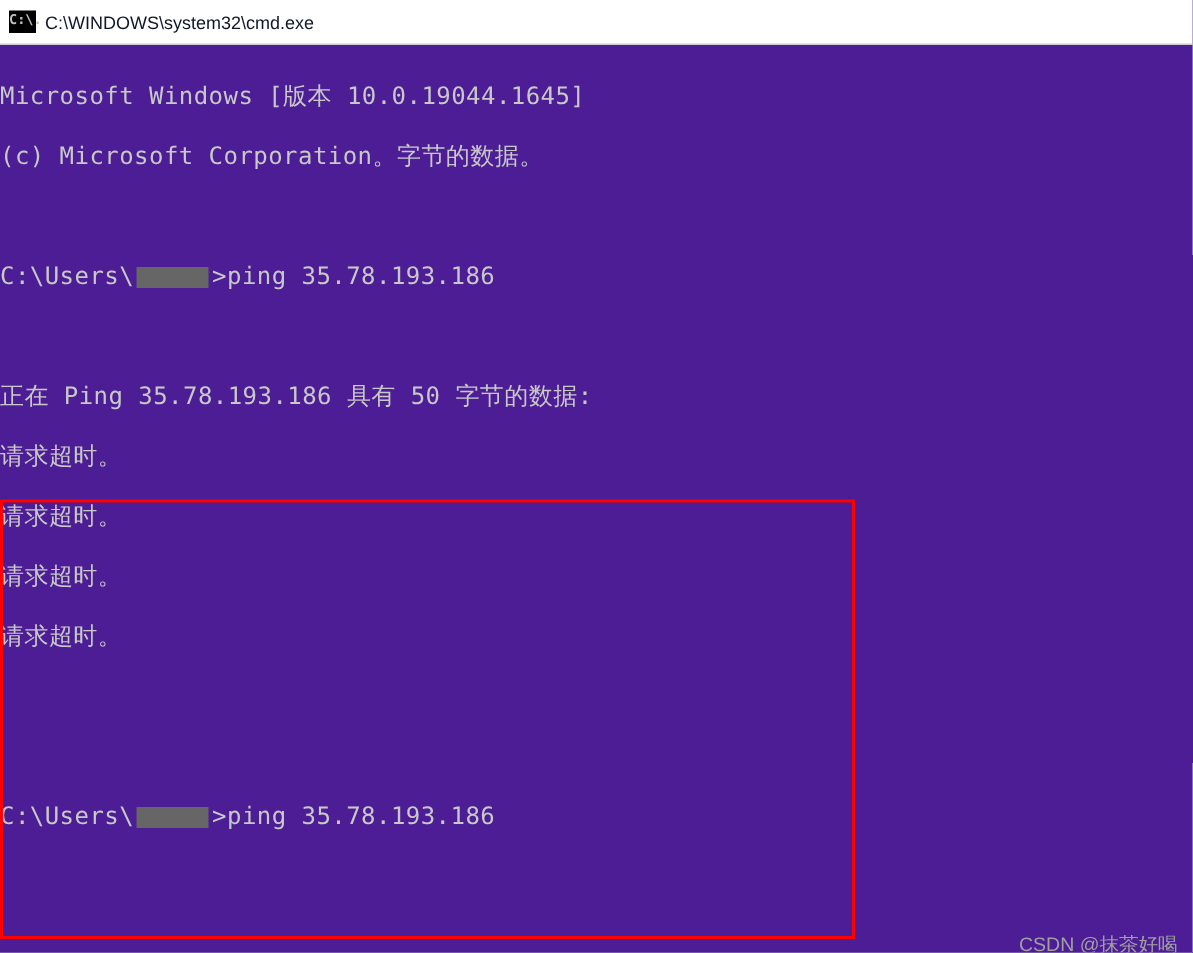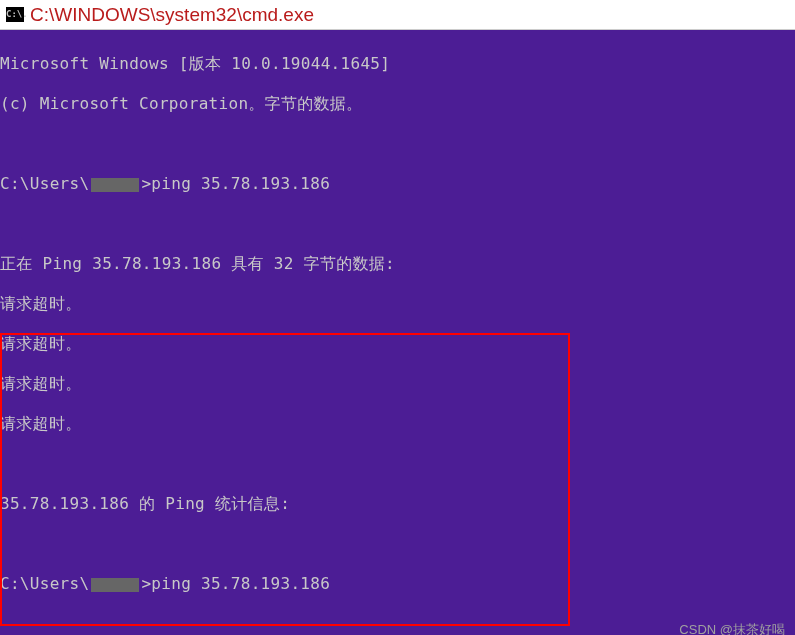--- a/index.html
+++ b/index.html
@@ -30,22 +30,22 @@
       color: #c0c0c0;
       font-size: 9px;
       line-height: 15px;
       text-align: center;
       font-family: Consolas, monospace;
       margin-right: 6px;
       letter-spacing: 0px;
       font-weight: bold;
     }
     .titlebar-text {
-      font-size: 19px;
-      color: #b91c1c;
+      font-size: 12px;
+      color: #0f172a;
       font-family: Arial, sans-serif;
     }
     .terminal {
       background: #4c1d95;
       color: #c8c8c8;
       font-size: 16px;
       line-height: 20px;
       padding: 4px 0 0 0;
       height: 616px;
       white-space: pre;
@@ -85,27 +85,26 @@
   <div class="titlebar-icon">C:\.</div>
   <div class="titlebar-text">C:\WINDOWS\system32\cmd.exe</div>
 </div>
 
 <div class="terminal">
 <div class="line">Microsoft Windows [版本 10.0.19044.1645]</div>
 <div class="line">(c) Microsoft Corporation。字节的数据。</div>
 <div class="line"> </div>
 <div class="line"><span>C:\Users\</span><span class="redacted"></span><span>&gt;ping 35.78.193.186</span></div>
 <div class="line"> </div>
-<div class="line">正在 Ping 35.78.193.186 具有 32 字节的数据:</div>
+<div class="line">正在 Ping 35.78.193.186 具有 50 字节的数据:</div>
 <div class="line">请求超时。</div>
 <div class="line">请求超时。</div>
 <div class="line">请求超时。</div>
 <div class="line">请求超时。</div>
 <div class="line"> </div>
-<div class="line">35.78.193.186 的 Ping 统计信息:</div>
 <div class="line"> </div>
 <div class="line"><span>C:\Users\</span><span class="redacted"></span><span>&gt;ping 35.78.193.186</span></div>
 
 
 
 
 
 
 
 

